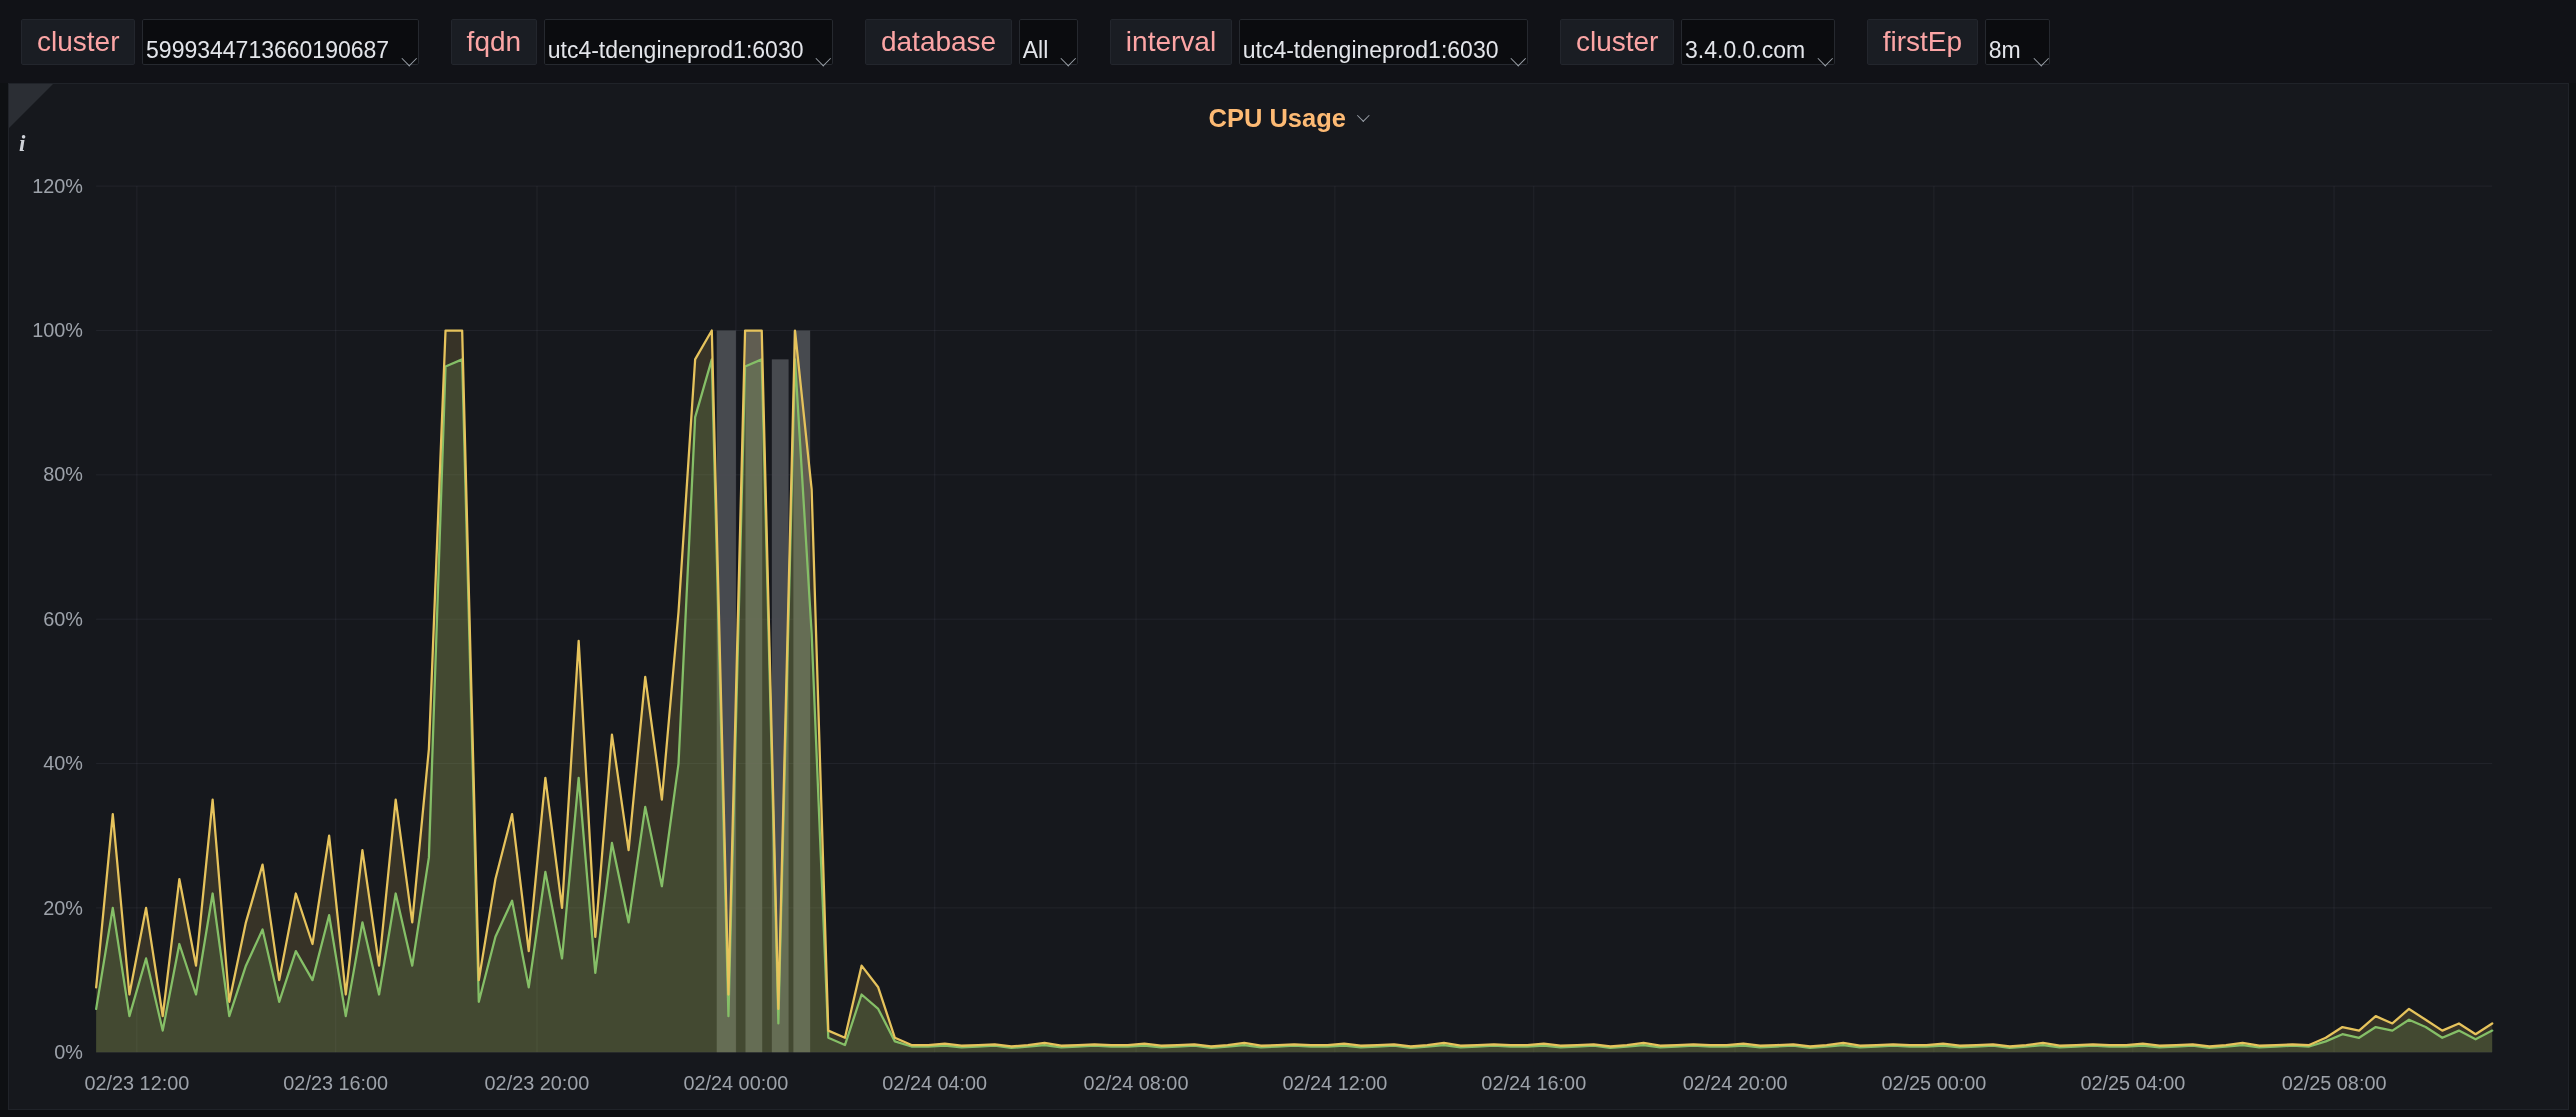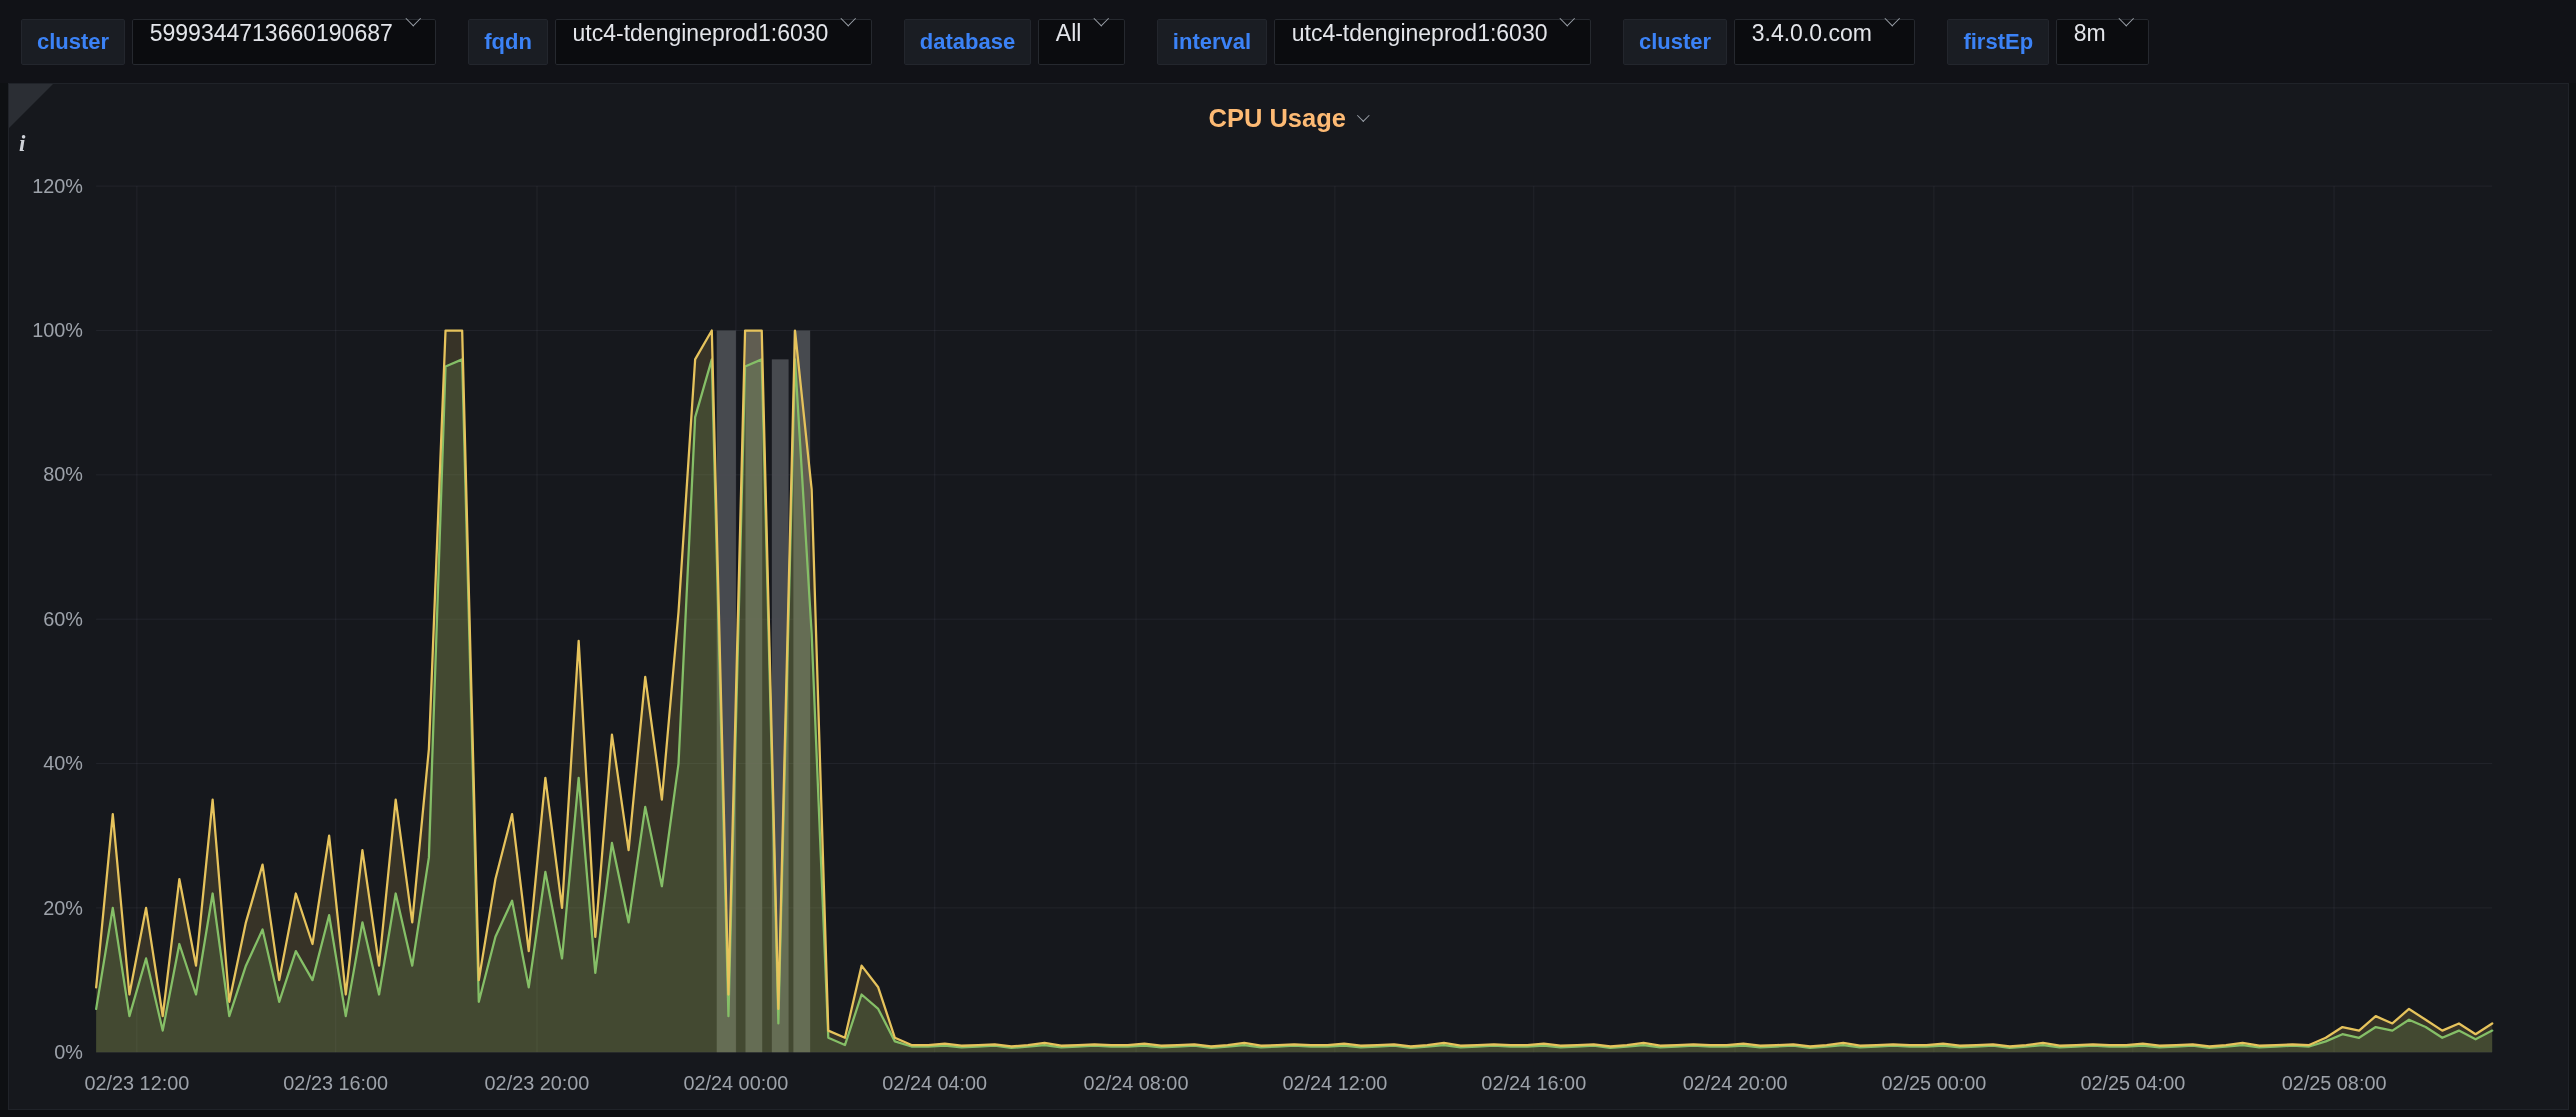--- a/index.html
+++ b/index.html
@@ -14,26 +14,26 @@
   .topbar {
     position:absolute; left:0; top:0; width:2576px; height:83px;
     background:#111217;
     display:flex; align-items:center; gap:32px;
     padding-left:21px; box-sizing:border-box;
   }
   .var-control { display:flex; align-items:center; gap:6.6px; }
   .var-label {
     height:44px; line-height:44px; padding:0 15px;
     background:#1a1d23; border:0.9px solid #23262d; border-radius:1.9px;
-    color:#3b82f6; font-size:22px; font-weight:700;
+    color:#fca5a5; font-size:28px; font-weight:400;
     white-space:nowrap;
   }
   .var-value {
-    height:44px; display:flex; align-items:flex-start; gap:15px;
-    padding:0 17px;
+    height:44px; display:flex; align-items:flex-end; gap:15px;
+    padding:0 3px;
     background:#0b0c0f; border:0.9px solid #26292f; border-radius:1.9px;
     color:#e3e5ea; font-size:23px; cursor:pointer;
     white-space:nowrap;
   }
   .chevron {
     display:inline-block; width:9.5px; height:9.5px;
     border-right:1.9px solid #9aa0a8; border-bottom:1.9px solid #9aa0a8;
     transform:rotate(45deg); margin-top:-6.6px;
   }
   .chevron.small { width:7.6px; height:7.6px; margin-top:-4.7px; }

